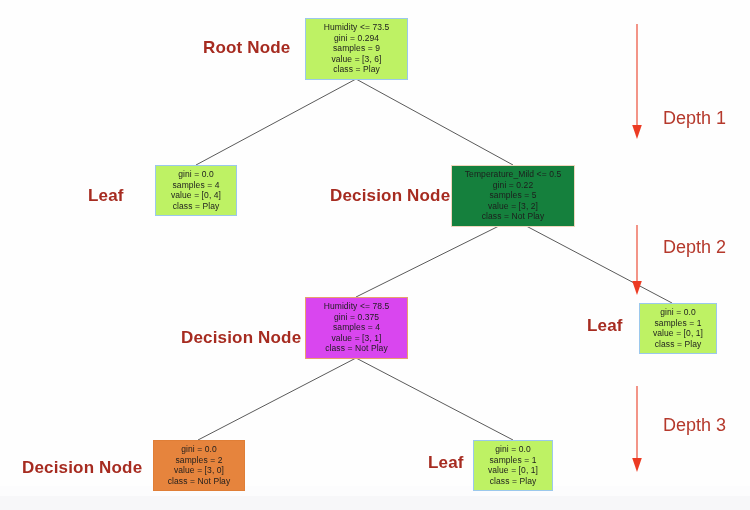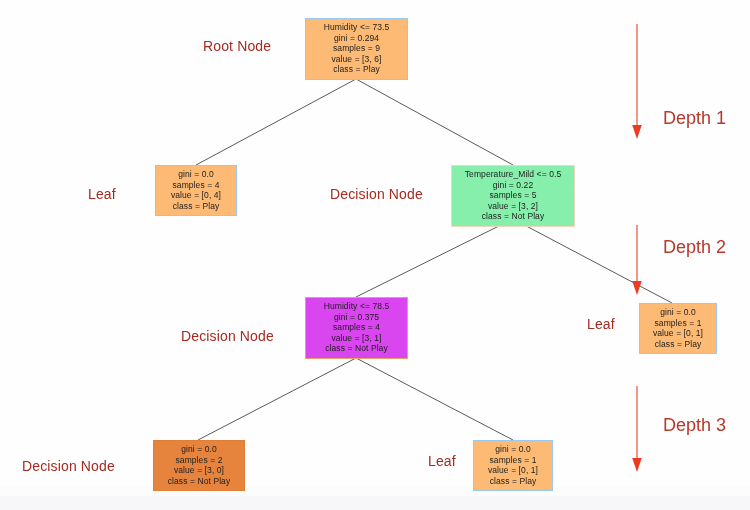--- a/index.html
+++ b/index.html
@@ -35,40 +35,40 @@
     line-height: 10.6px;
     padding: 3px 6px 4px 6px;
     letter-spacing: 0.01em;
     white-space: nowrap;
     z-index: 3;
   }
   .node .ln {
     display: block;
   }
   .node.blue {
-    background: #fdba74;
+    background: #bef264;
     border: 1px solid #9bc8ec;
   }
   .node.cream {
-    background: #86efac;
+    background: #15803d;
     border: 1px solid #f1d5bd;
   }
   .node.orange-mid {
     background: #d946ef;
     border: 1px solid #e8a06c;
   }
   .node.orange-strong {
     background: #e6843d;
     border: 1px solid #e07e36;
   }
   .tag {
     position: absolute;
     color: #a62b20;
-    font-size: 14px;
-    font-weight: normal;
+    font-size: 17px;
+    font-weight: bold;
     letter-spacing: 0.01em;
     white-space: nowrap;
     z-index: 4;
   }
   .depth-label {
     position: absolute;
     color: #b5392c;
     font-size: 18px;
     font-weight: normal;
     white-space: nowrap;

